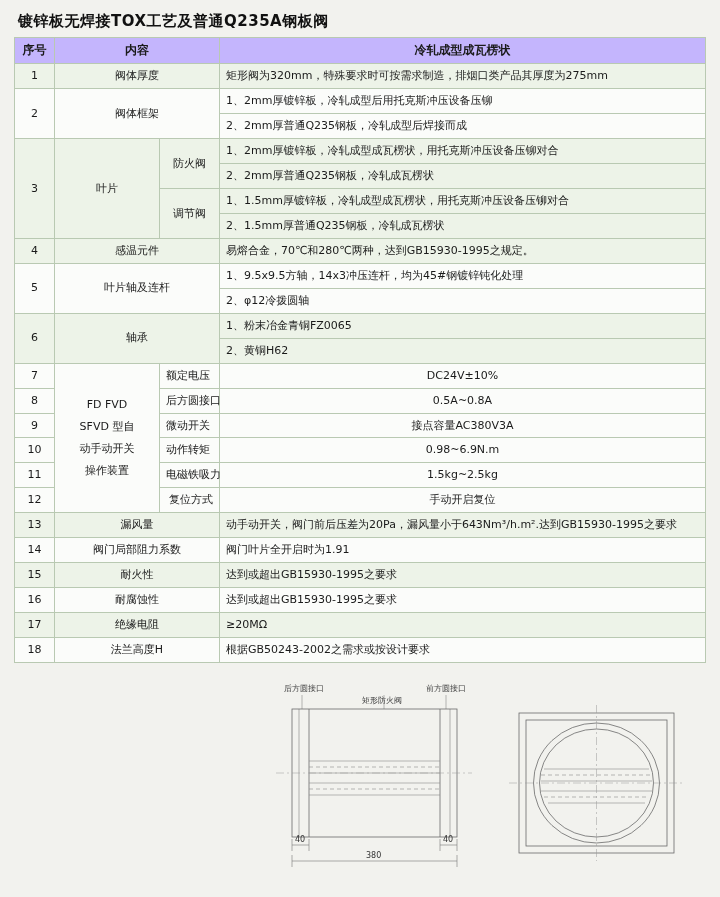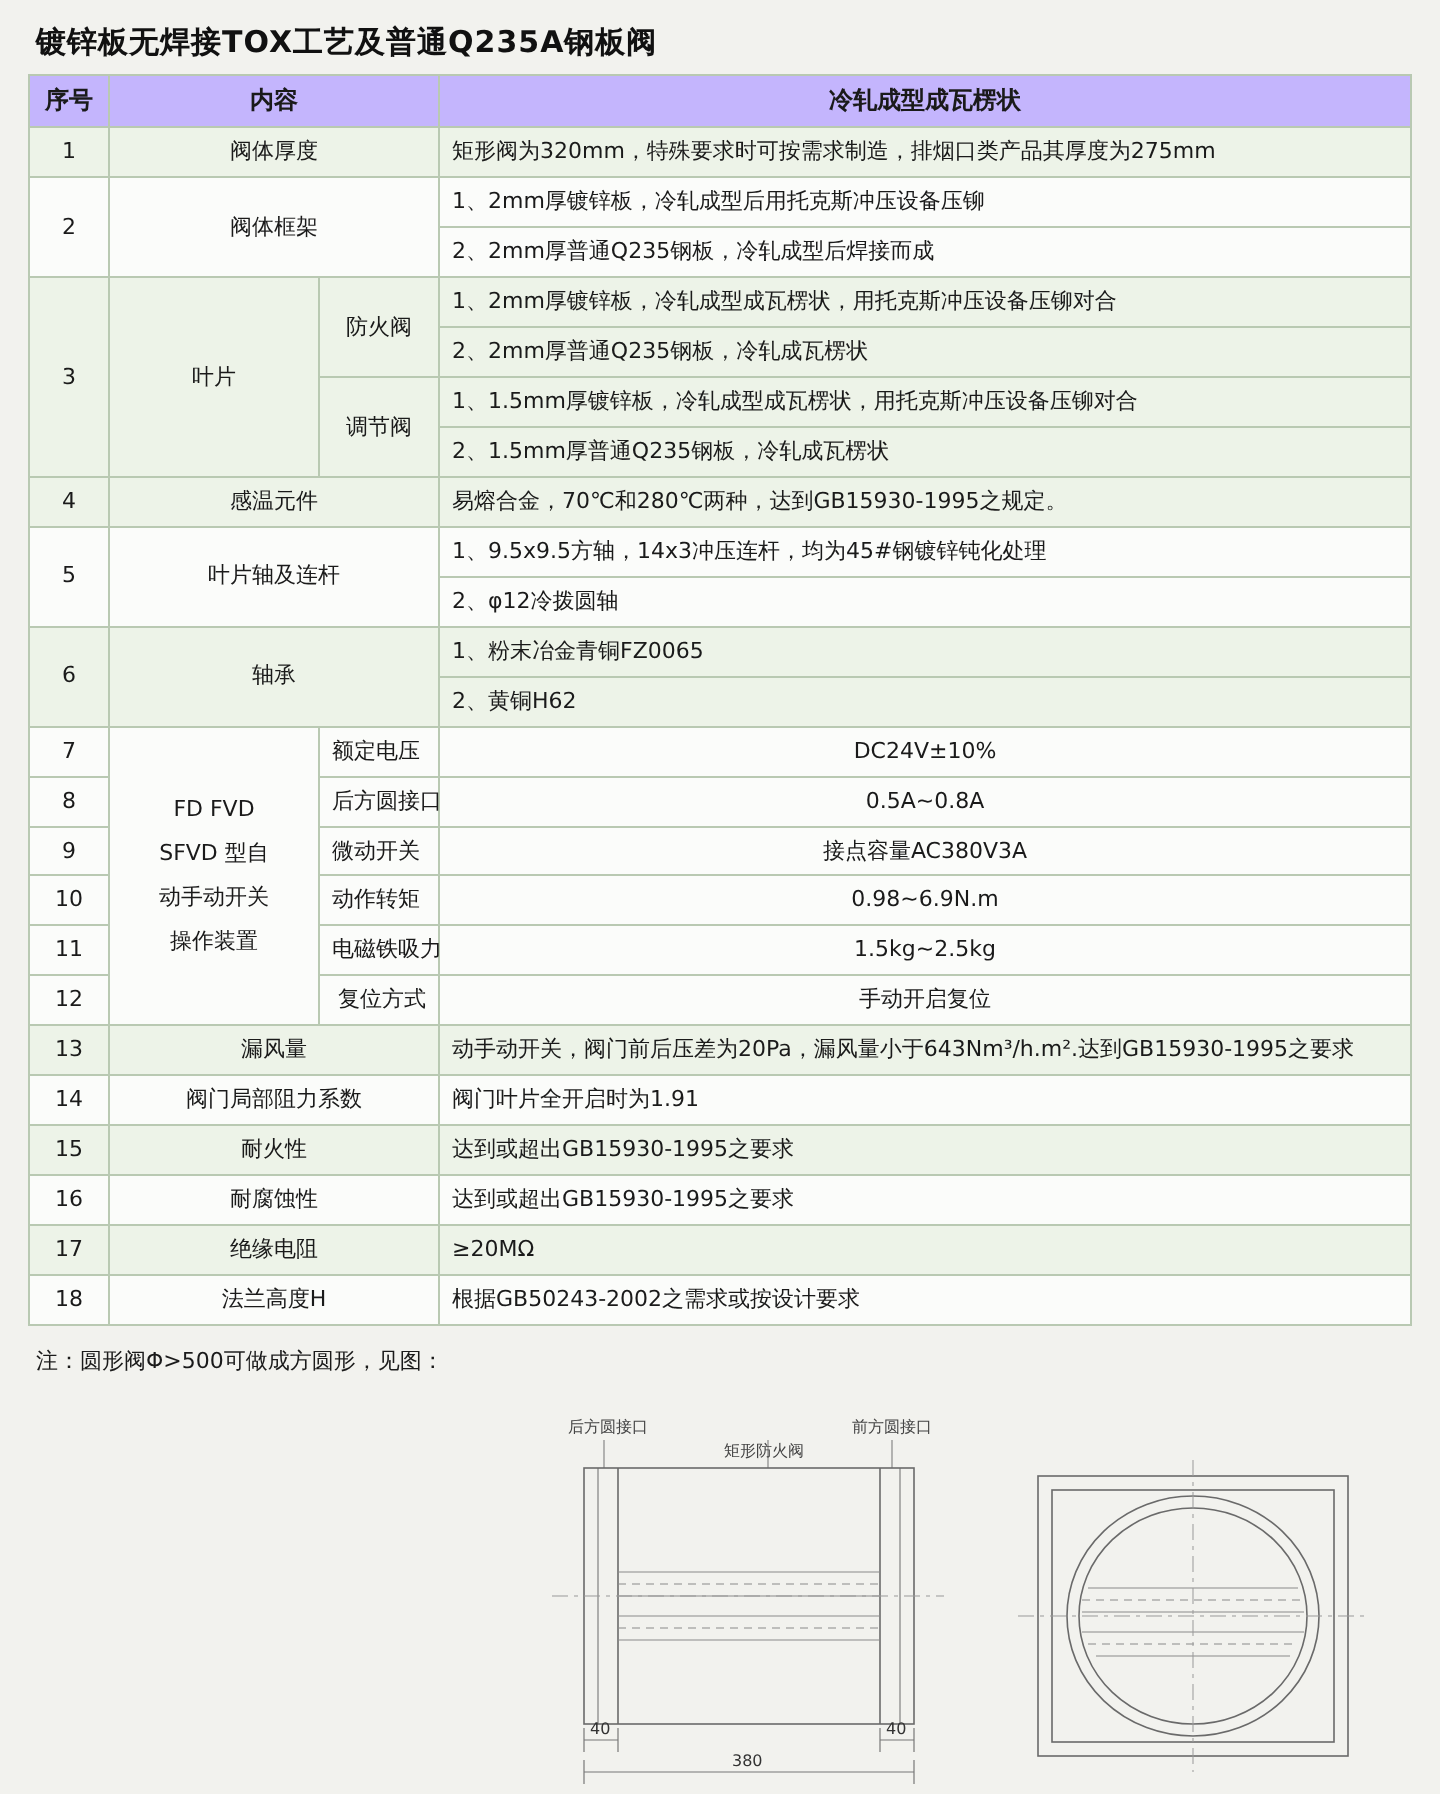--- a/index.html
+++ b/index.html
@@ -221,21 +221,20 @@
         <td class="lft">≥20MΩ</td>
       </tr>
       <tr class="rowB">
         <td class="c-no">18</td>
         <td class="c-item" colspan="2">法兰高度H</td>
         <td class="lft">根据GB50243-2002之需求或按设计要求</td>
       </tr>
     </tbody>
   </table>
 
-  <div class="note">注：圆形阀Φ&gt;500可做成方圆形，见图：</div>
 
   <div class="figure-area">
 
     <div class="fig-label" style="left:270px; top:0px;">后方圆接口</div>
     <div class="fig-label" style="left:348px; top:12px;">矩形防火阀</div>
     <div class="fig-label" style="left:412px; top:0px;">前方圆接口</div>
 
     <svg width="692" height="190" viewBox="0 0 692 190">
 
       <line x1="288" y1="12" x2="288" y2="26" stroke="#888" stroke-width="0.6"></line>

